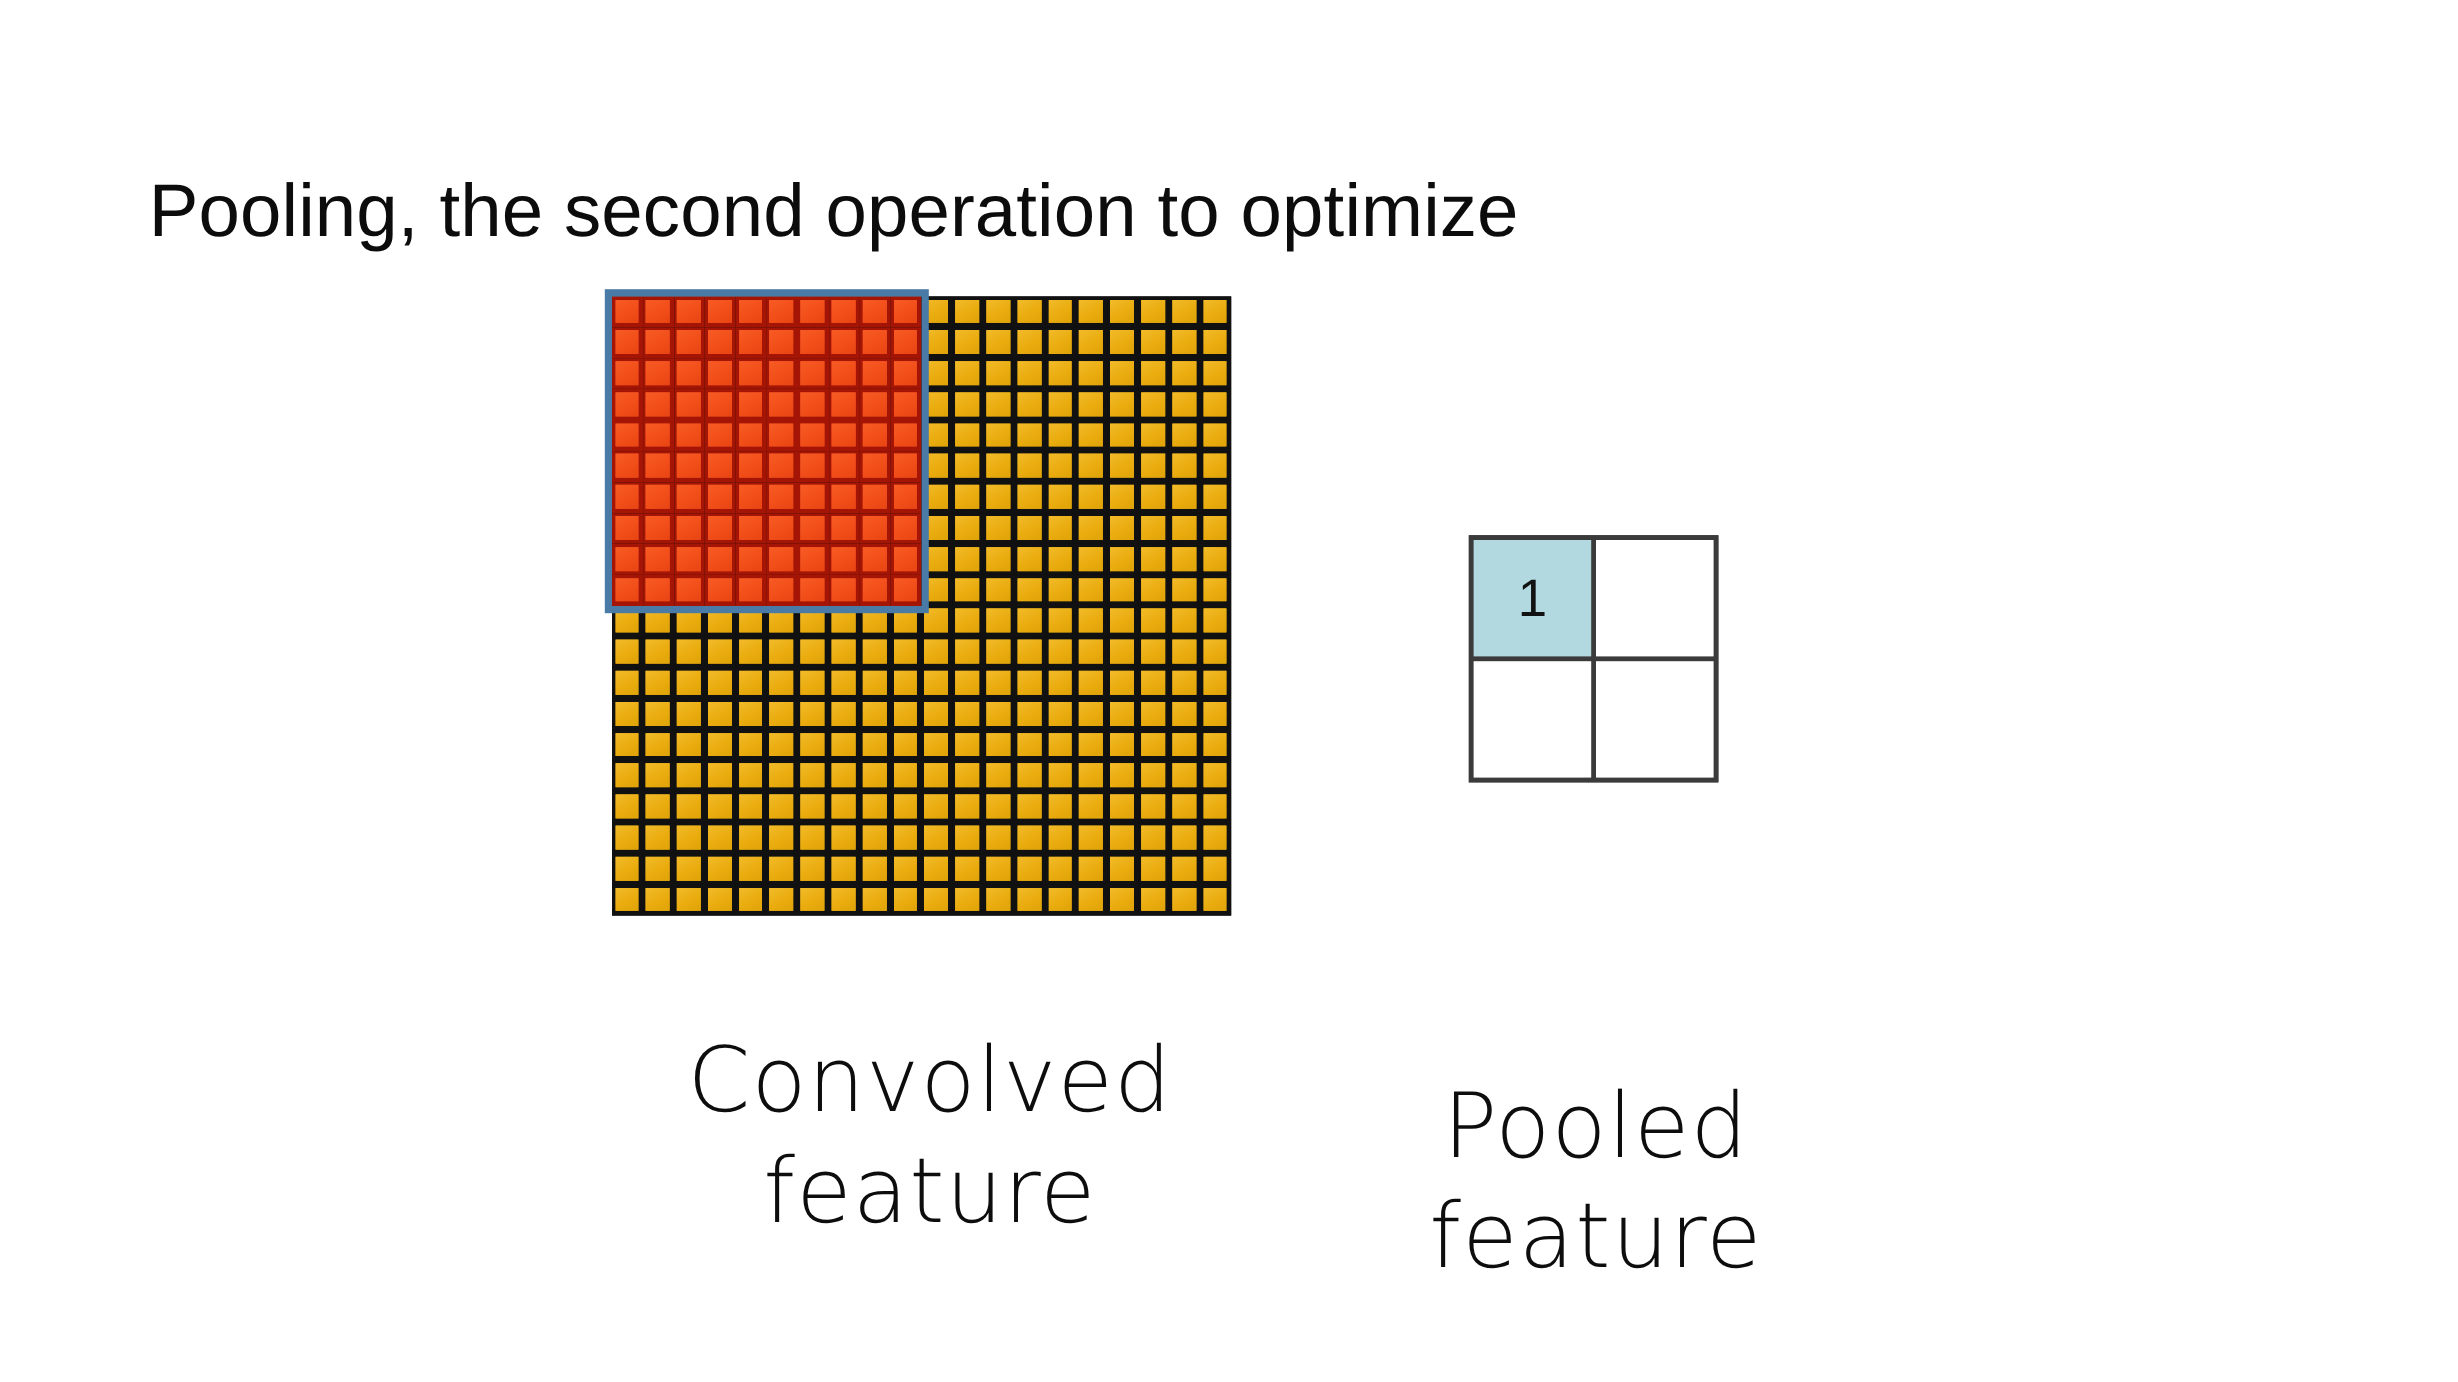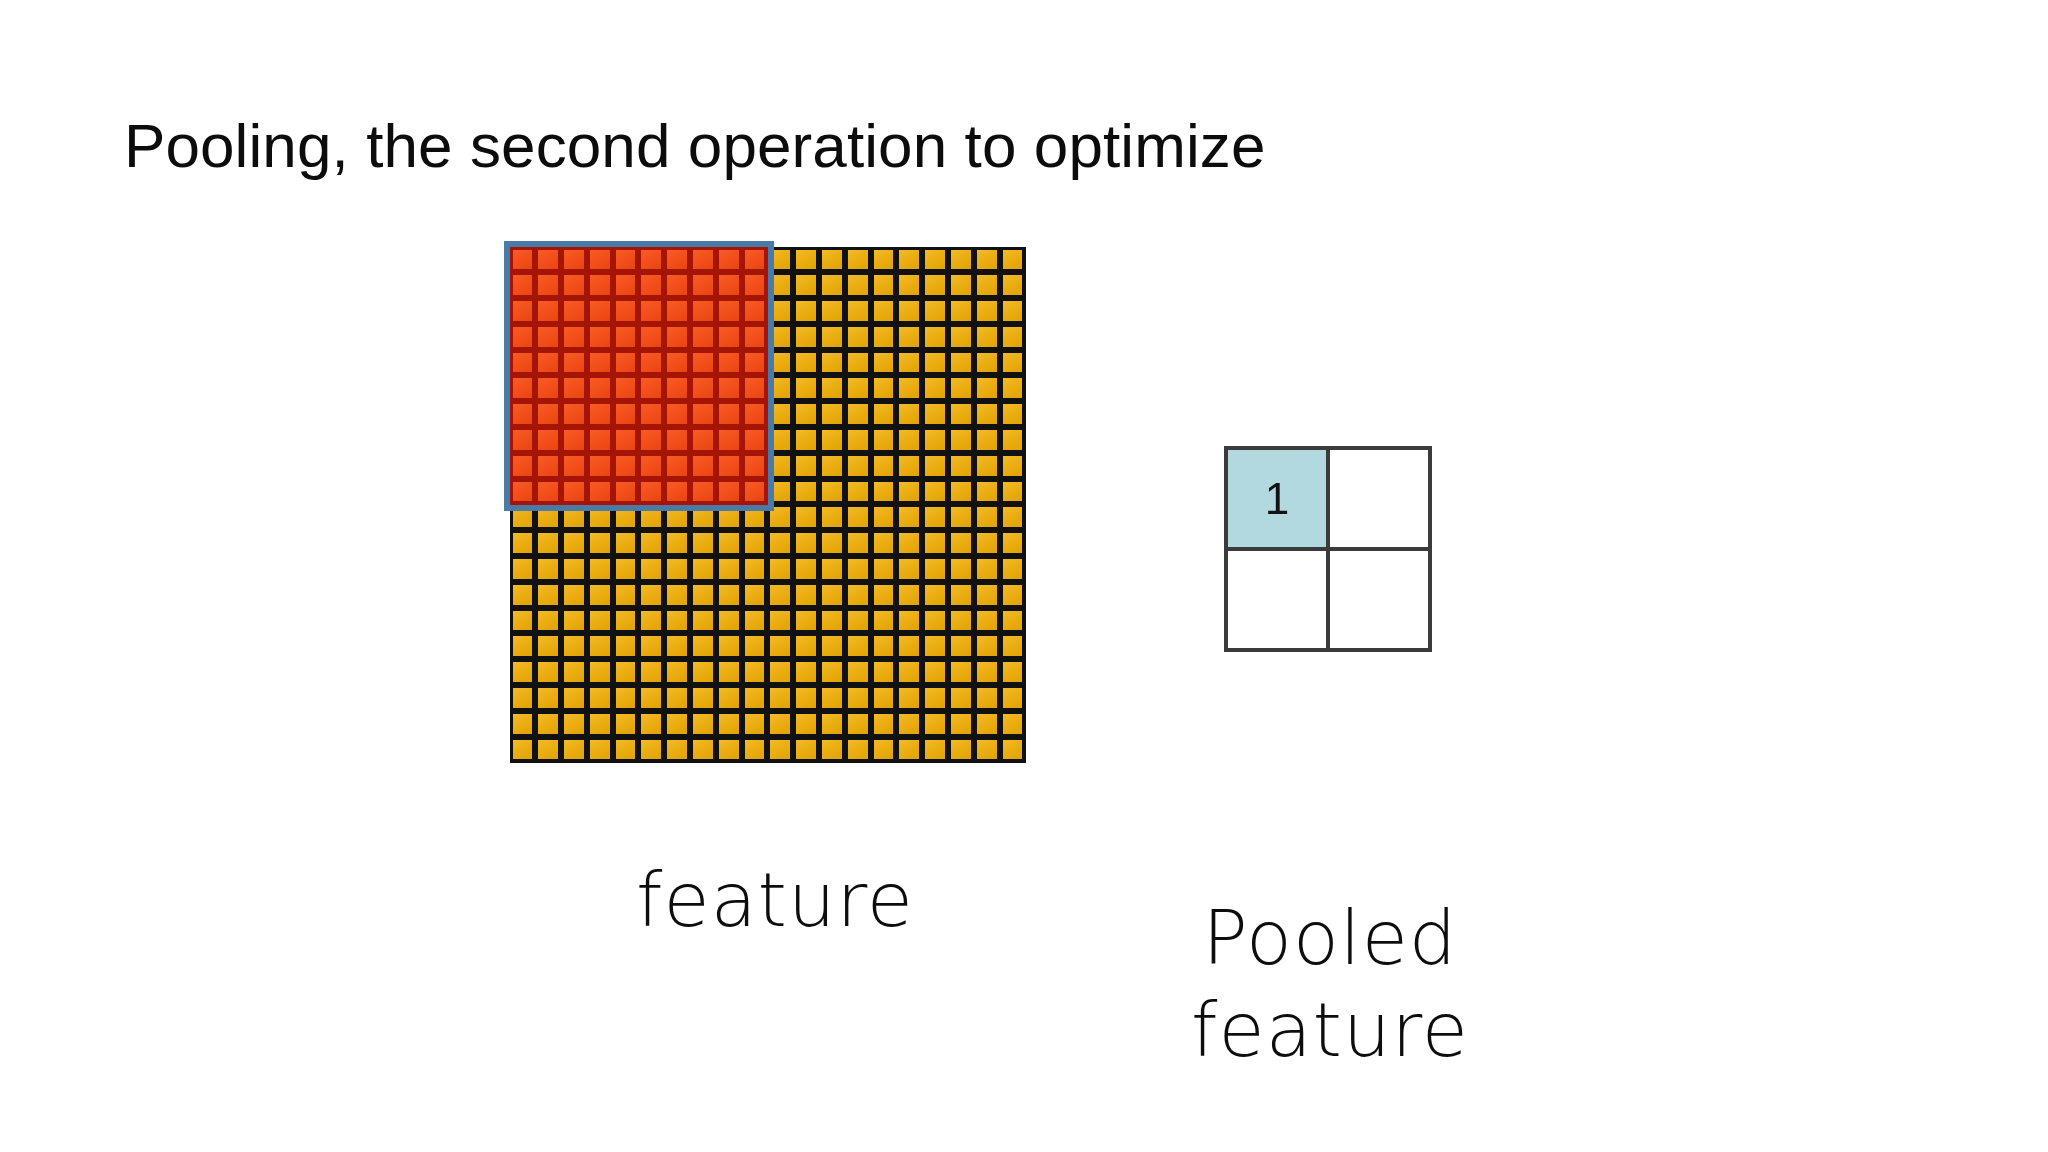--- a/index.html
+++ b/index.html
@@ -14,21 +14,21 @@
     height: 1152px;
     background: #ffffff;
     overflow: hidden;
     font-family: "Liberation Sans", sans-serif;
   }
 
   
   #slide-title {
     position: absolute;
     left: 124px;
-    top: 112px;
+    top: 143px;
     font-family: "Liberation Sans", sans-serif;
     font-size: 62px;
     font-weight: 400;
     line-height: 1.1;
     color: #0c0c0c;
     white-space: nowrap;
     letter-spacing: 0.1px;
   }
 
   
@@ -561,20 +561,21 @@
   <div id="pooling-window"></div>
 
   <div id="pooled-grid">
       <div class="pcell pcell-active">1</div>
       <div class="pcell"></div>
       <div class="pcell"></div>
       <div class="pcell"></div>
     </div>
 
   <div class="caption" id="caption-convolved">
+    <div>Convolved</div>
     <div>feature</div>
   </div>
 
   <div class="caption" id="caption-pooled">
     <div>Pooled</div>
     <div>feature</div>
   </div>
 
 </div>
 

